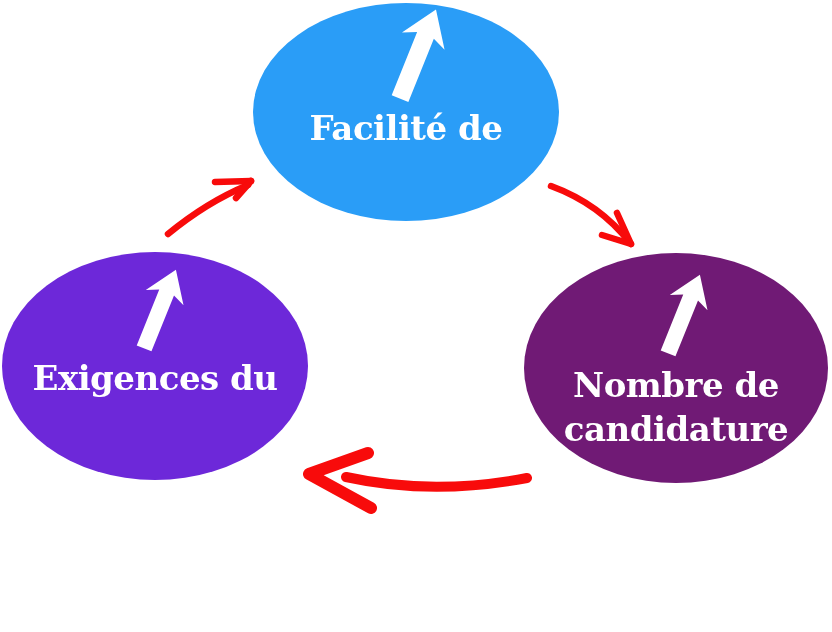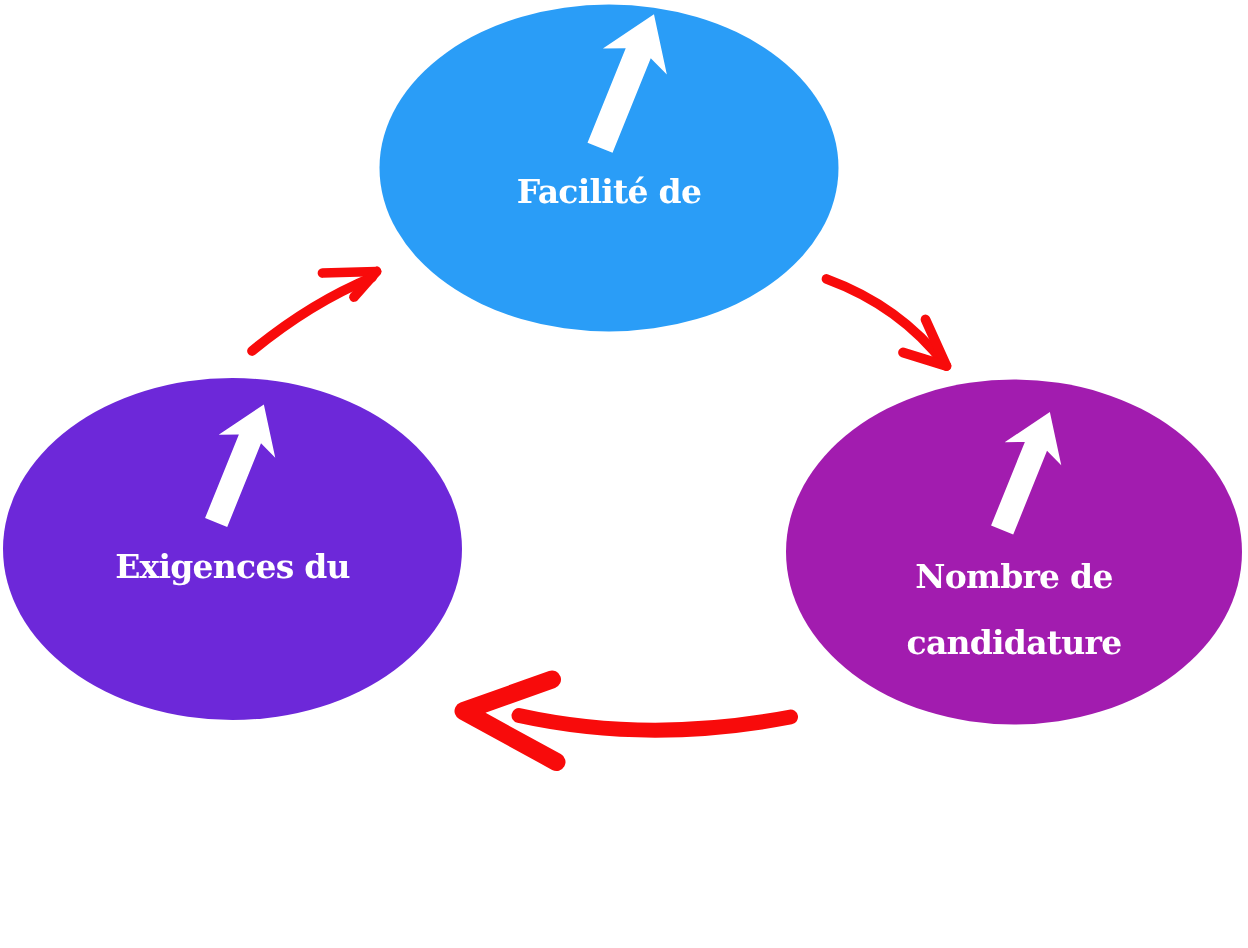--- a/index.html
+++ b/index.html
@@ -16,21 +16,21 @@
   }
   .node-top   {left:253px; top:3px;   width:306px; height:218px;}
   .node-right {left:524px; top:253px; width:304px; height:230px;}
   .node-left  {left:2px;   top:252px; width:306px; height:228px;}
   .node-label{
     position:absolute;
     left:0; right:0;
     text-align:center;
     color:#ffffff;
     font-weight:bold;
-    font-size:22px;
+    font-size:34px;
     line-height:44px;
     letter-spacing:-0.5px;
   }
   .node-top  .node-label{top:103px;}
   .node-right .node-label{top:110px;}
   .node-left .node-label{top:104px;}
   .up-arrow{position:absolute;}
   .node-top   .up-arrow{left:120px; top:-1px; width:90px; height:104px;}
   .node-right .up-arrow{left:120px; top:15px; width:80px; height:92px;}
   .node-left  .up-arrow{left:118px; top:11px; width:80px; height:92px;}
@@ -67,21 +67,21 @@
 
   <div class="node node-top" style="background: rgb(42, 157, 247); color: rgb(255, 255, 255);">
     <svg class="up-arrow" viewBox="0 0 90 104" xmlns="http://www.w3.org/2000/svg">
       <polygon points="45,4 68,38 54,32 54,100 36,100 36,32 22,38" fill="#ffffff" transform="rotate(22 45 52)"></polygon>
     </svg>
     <div class="node-label">
       <div>Facilité de</div>
     </div>
   </div>
 
-  <div class="node node-right" style="background: #a21caf; color: rgb(255, 255, 255);">
+  <div class="node node-right" style="background: #701a75; color: rgb(255, 255, 255);">
     <svg class="up-arrow" viewBox="0 0 90 104" xmlns="http://www.w3.org/2000/svg">
       <polygon points="45,4 68,38 54,32 54,100 36,100 36,32 22,38" fill="#ffffff" transform="rotate(22 45 52)"></polygon>
     </svg>
     <div class="node-label">
       <div>Nombre de</div>
       <div>candidature</div>
     </div>
   </div>
 
   <div class="node node-left" style="background: #6d28d9; color: rgb(255, 255, 255);">

